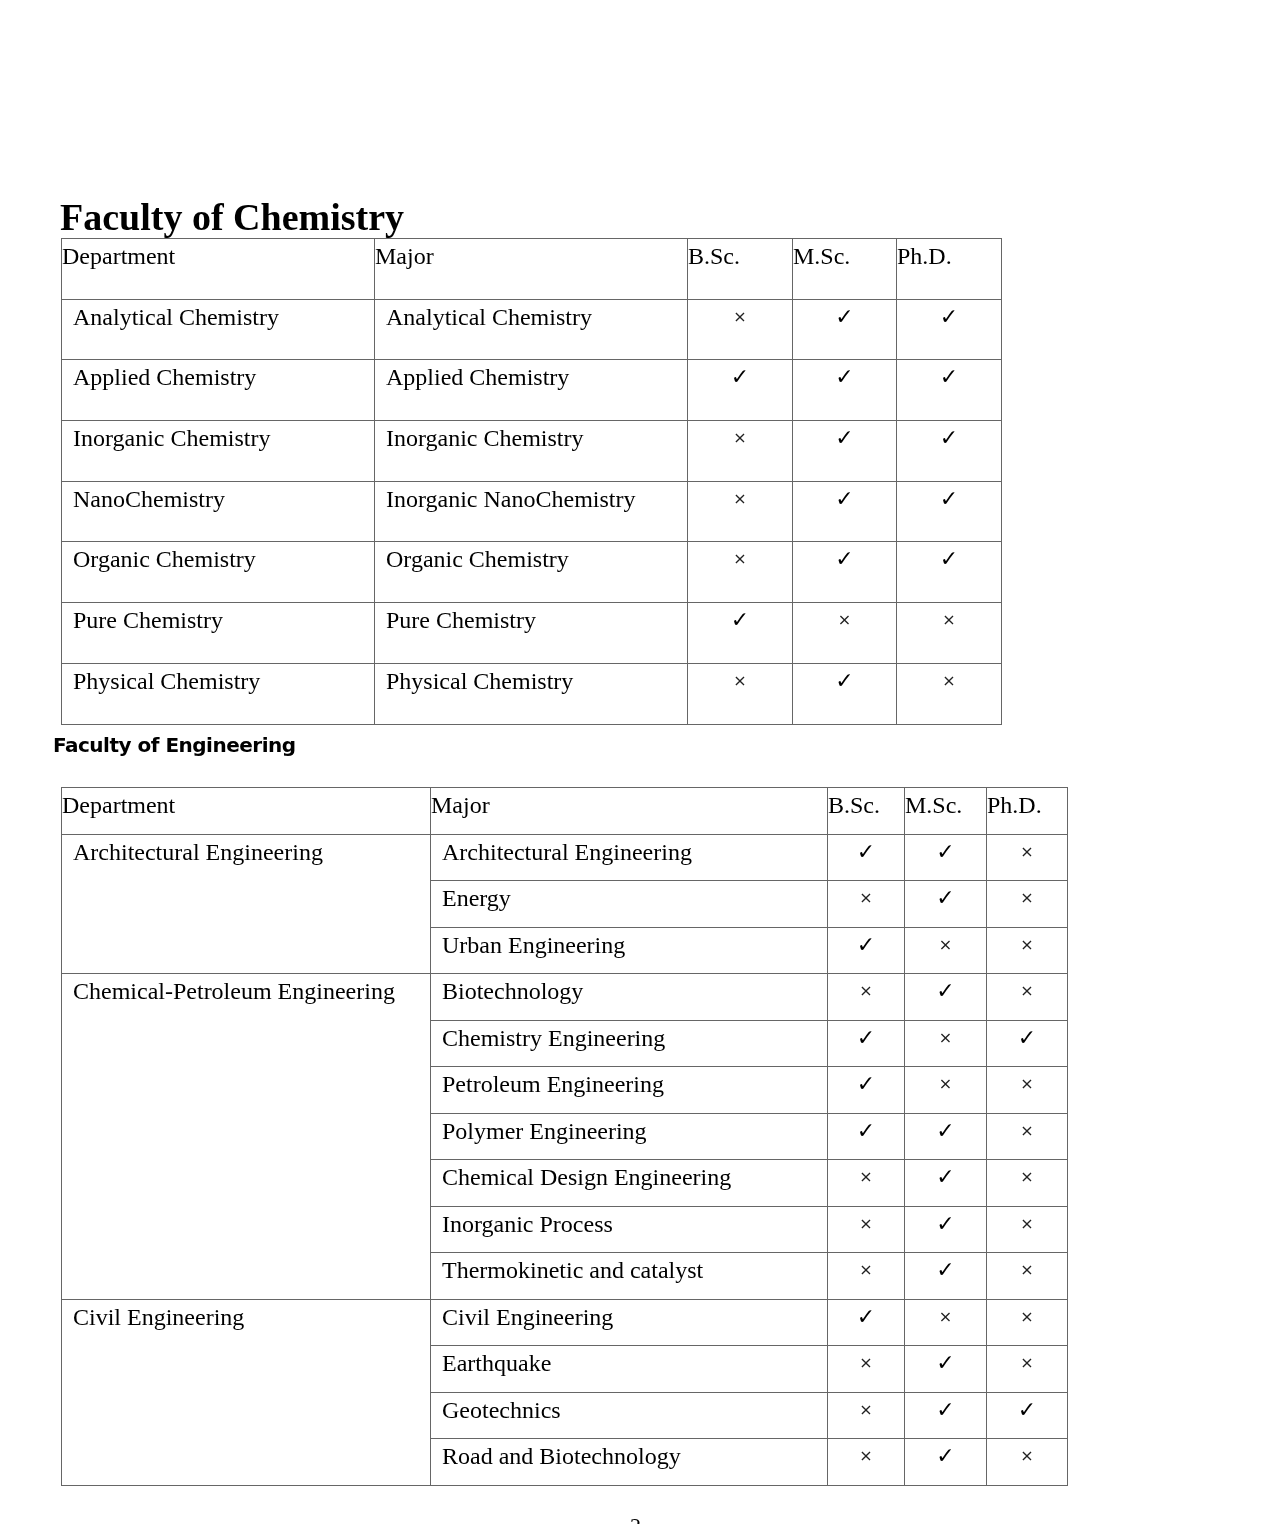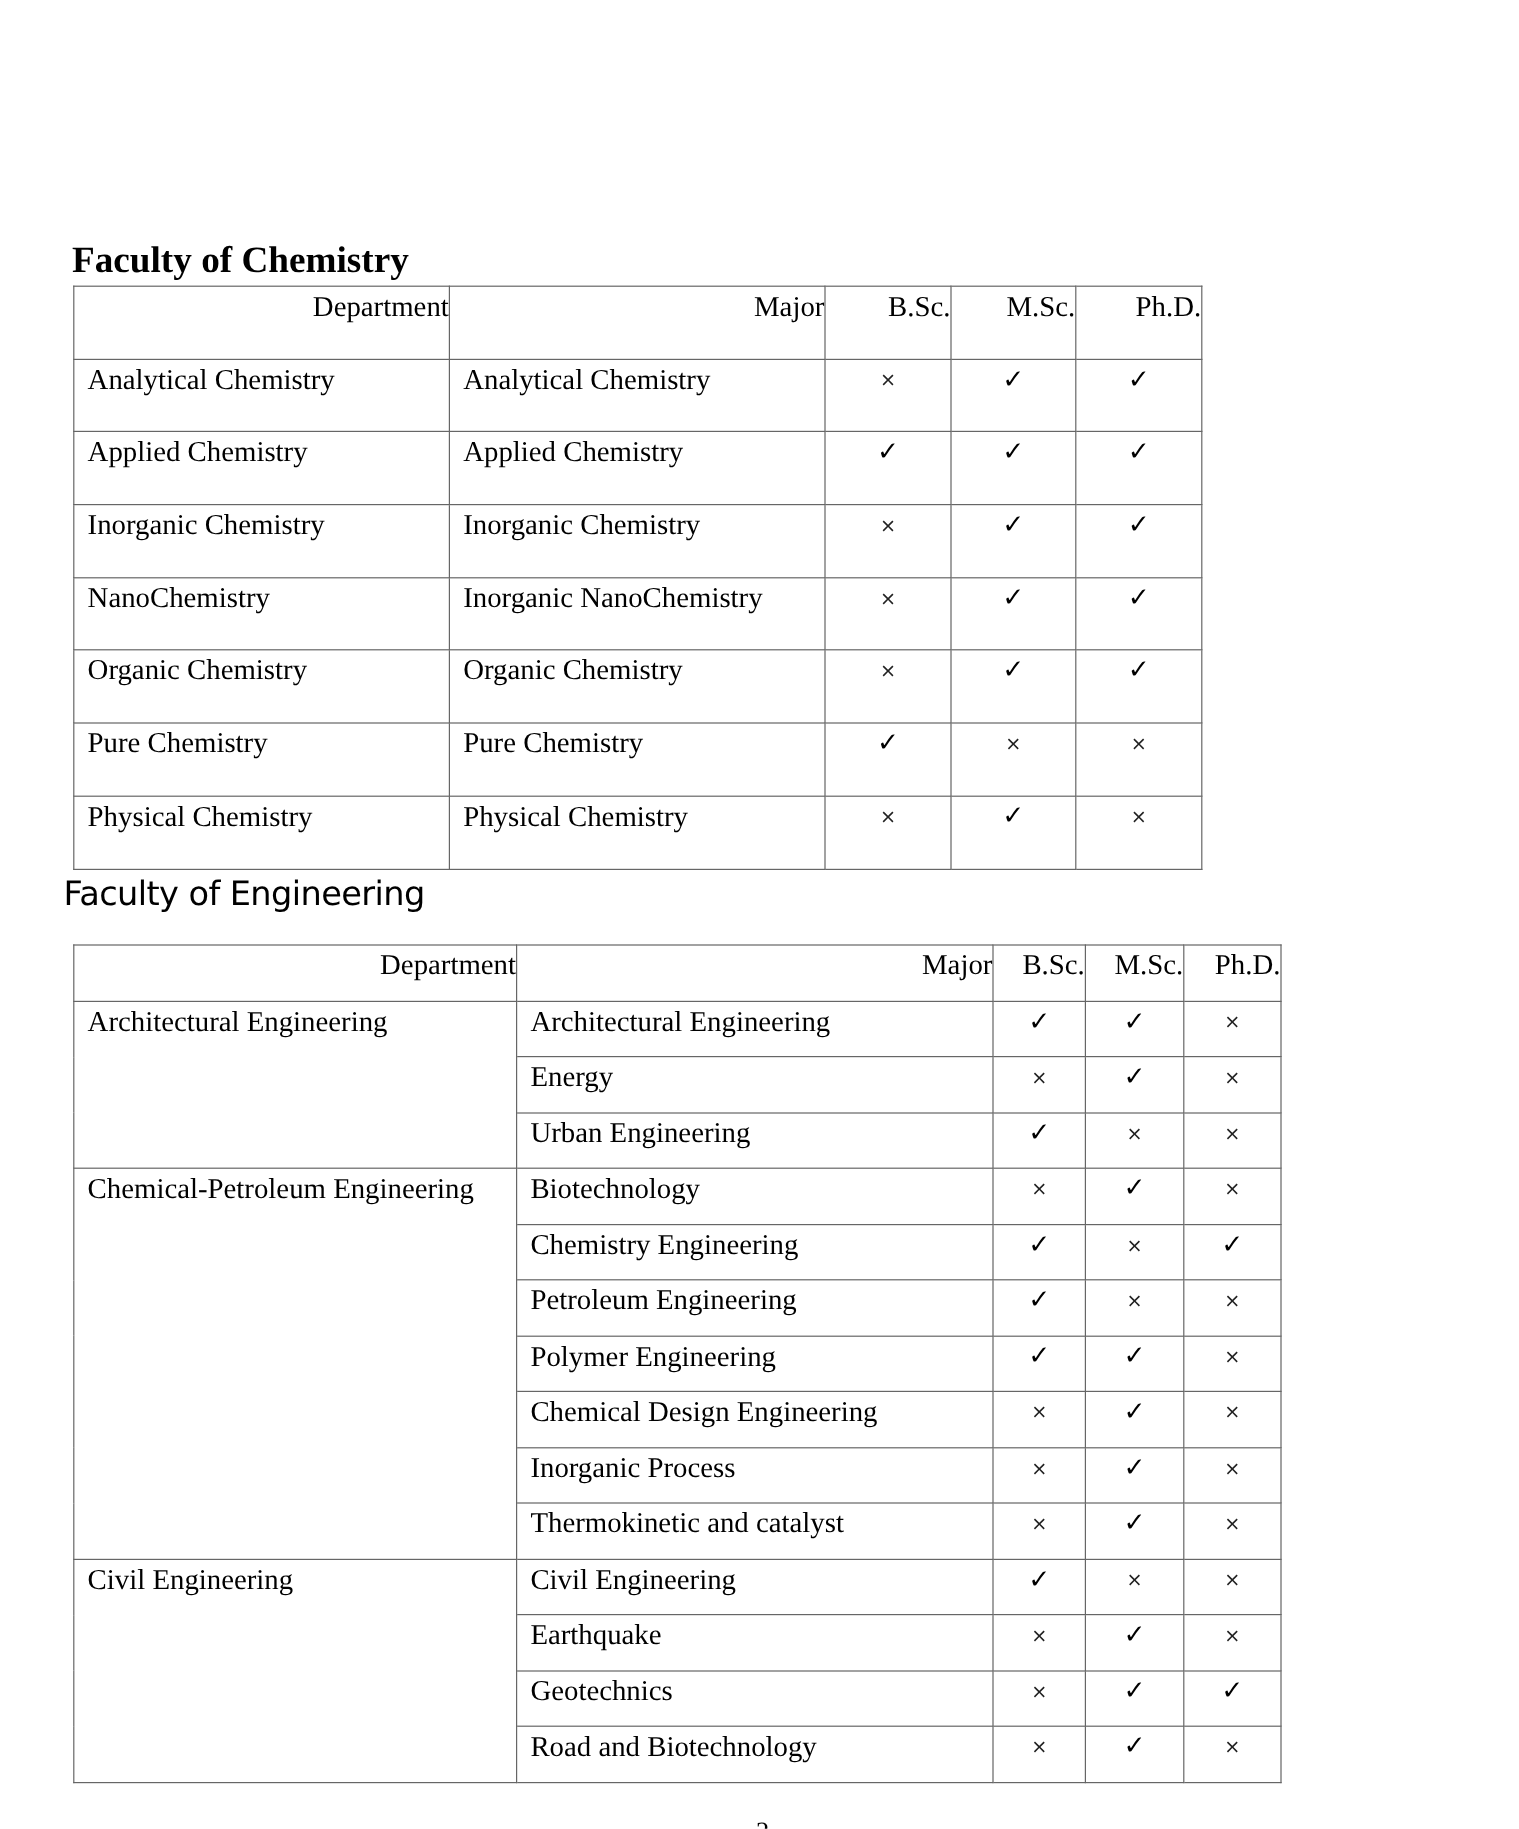--- a/index.html
+++ b/index.html
@@ -1,26 +1,26 @@
 <!DOCTYPE html>
 <html><head>
 <meta charset="utf-8">
 <style>
   html, body { margin:0; padding:0; background:#ffffff; }
   body { width:1266px; height:1524px; position:relative; overflow:hidden; font-family:"Liberation Serif", serif; color:#000; }
-  .h-chem { position:absolute; left:60px; top:197px; font-family:"Liberation Serif", serif; font-weight:bold; font-size:31px; line-height:40px; margin:0; }
-  .h-eng { position:absolute; left:53px; top:729px; font-family:"DejaVu Sans", sans-serif; font-weight:normal; font-size:28px; line-height:32px; margin:0; letter-spacing:-0.5px; }
+  .h-chem { position:absolute; left:60px; top:197px; font-family:"Liberation Serif", serif; font-weight:bold; font-size:38px; line-height:40px; margin:0; }
+  .h-eng { position:absolute; left:53px; top:729px; font-family:"DejaVu Sans", sans-serif; font-weight:bold; font-size:20px; line-height:32px; margin:0; letter-spacing:-0.5px; }
   table { position:absolute; border-collapse:collapse; table-layout:fixed; font-size:24px; }
   td, th { border:1.5px solid #666; padding:0; vertical-align:top; font-weight:normal; }
   .t-chem { left:61px; top:238px; width:941px; }
   .t-chem td, .t-chem th { height:59.7px; line-height:34px; }
   .t-eng { left:61px; top:787px; width:1006px; }
   .t-eng td, .t-eng th { height:45.5px; line-height:34px; }
   .txt { padding-left:11px; }
-  .hdr { text-align:right; }
+  .hdr { text-align:left; }
   .mark { text-align:center; }
   .yes { font-family:"DejaVu Sans", sans-serif; font-size:22px; font-weight:bold; line-height:30px; }
   .no { font-family:"DejaVu Sans", sans-serif; font-size:16px; line-height:34px; color:#222; }
   .pagenum { position:absolute; left:630px; top:1514px; font-size:22px; line-height:24px; }
 </style>
 </head>
 <body>
 
 <h2 class="h-chem">Faculty of Chemistry</h2>
 

